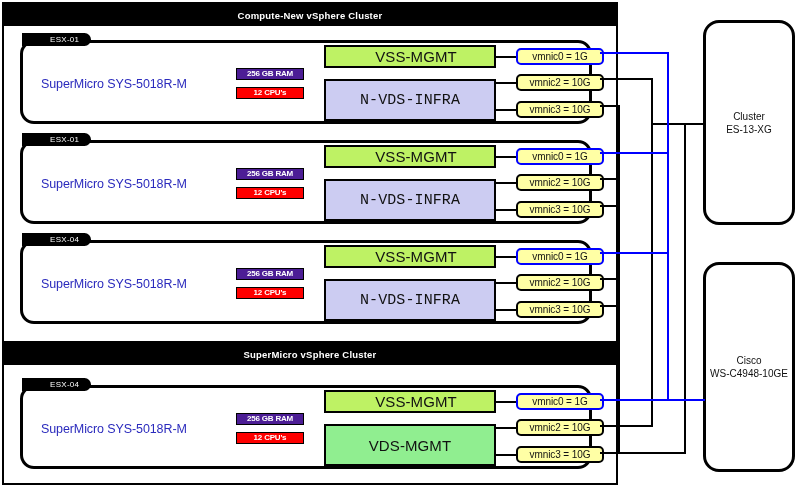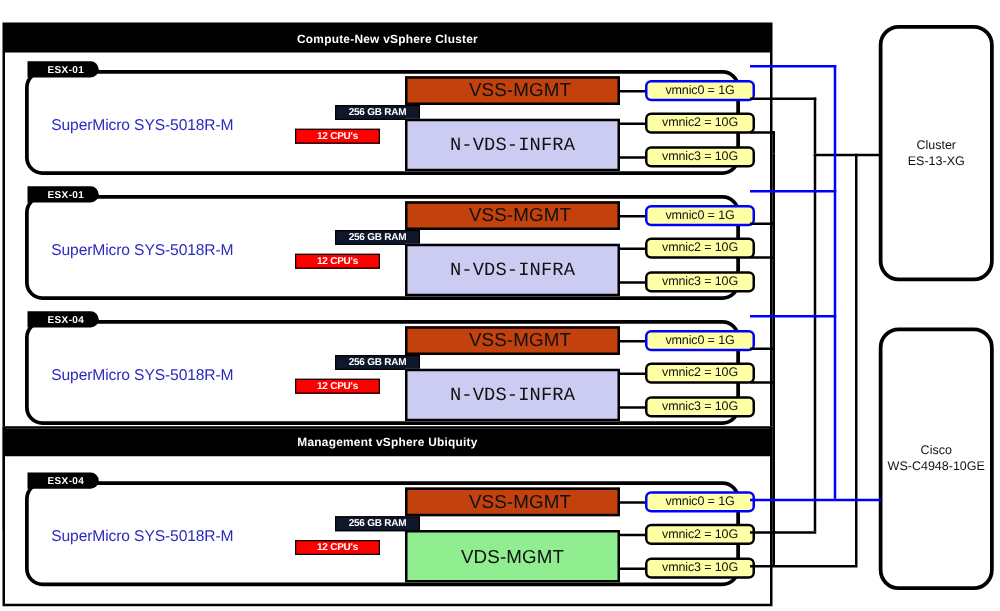--- a/index.html
+++ b/index.html
@@ -8,37 +8,37 @@
   #stage{position:relative;width:800px;height:489px;overflow:hidden;background:#fff;}
 
   
   .cluster{position:absolute;background:#ffffff;border:2px solid #000;box-sizing:border-box;}
   .cluster-header{position:absolute;left:0;top:0;right:0;height:22px;background:#000;
                   color:#fff;font-size:9.5px;font-weight:bold;display:flex;
                   align-items:center;justify-content:center;letter-spacing:.2px;}
 
   
   .host{position:absolute;border:3px solid #000;border-radius:14px;background:#fff;box-sizing:border-box;}
-  .host-tag{position:absolute;background:#000;color:#fff;font-size:8px;font-weight:bold;
-            padding:2px 12px 2px 16px;border-radius:0 7px 7px 0;left:-1px;top:-10px;
+  .host-tag{position:absolute;background:#000;color:#fff;font-size:8px;font-weight:normal;
+            padding:2px 12px 2px 28px;border-radius:0 7px 7px 0;left:-1px;top:-10px;
             letter-spacing:.3px;white-space:nowrap;z-index:4;}
   .host-model{position:absolute;color:#2b2bbd;font-size:12.5px;white-space:nowrap;
               letter-spacing:-.1px;}
 
   
   .badge{position:absolute;color:#fff;font-size:8px;font-weight:bold;text-align:center;
          line-height:10px;height:10px;width:66px;border:1px solid #000;box-sizing:content-box;
          letter-spacing:-.2px;}
-  .badge.ram{background:#0f172a;margin-left:32px;}
+  .badge.ram{background:#4c1d95;}
   .badge.cpu{background:#fe0000;}
 
   
   .sw{position:absolute;border:2px solid #000;box-sizing:border-box;display:flex;
       align-items:center;justify-content:center;font-size:15px;color:#111;letter-spacing:.1px;}
-  .sw.vss{background:#c2410c;padding-left:12px;}
+  .sw.vss{background:#bef264;padding-left:12px;}
   .sw.nvds{background:#ccccf2;font-family:Liberation Mono, monospace;}
   .sw.vds{background:#90ee90;}
 
   
   .vmnic{position:absolute;background:#ffffa5;border:2px solid #000;border-radius:5px;
          box-sizing:border-box;display:flex;align-items:center;justify-content:center;
          font-size:10px;color:#111;white-space:nowrap;letter-spacing:-.1px;}
   .vmnic.hl{border-color:#0000ff;}
 
   
@@ -50,21 +50,21 @@
   .wire{position:absolute;background:#000;}
   .wire.blue{background:#0000ff;}
   .wh{height:2px;}
   .wv{width:2px;}
 </style>
 </head>
 <body>
 
 <div id="stage">
 
-  <div class="cluster" style="left:2px;top:18px;width:616px;height:406px;">
+  <div class="cluster" style="left:2px;top:2px;width:616px;height:406px;">
     <div class="cluster-header">Compute-New vSphere Cluster</div>
 
     <div class="host" style="left:16px;top:36px;width:572px;height:84px;">
       <div class="host-tag">ESX-01</div>
       <div class="host-model" style="left:18px;top:34px;">SuperMicro SYS-5018R-M</div>
       <div class="badge ram" style="left:213px;top:25px;">256 GB RAM</div>
       <div class="badge cpu" style="left:213px;top:44px;">12 CPU's</div>
     </div>
 
     <div class="sw vss" style="left:320px;top:41px;width:172px;height:23px;">VSS-MGMT</div>
@@ -103,21 +103,21 @@
     <div class="sw nvds" style="left:320px;top:275px;width:172px;height:42px;">N-VDS-INFRA</div>
     <div class="vmnic hl" style="left:512px;top:244px;width:88px;height:17px;">vmnic0 = 1G</div>
     <div class="vmnic" style="left:512px;top:270px;width:88px;height:17px;">vmnic2 = 10G</div>
     <div class="vmnic" style="left:512px;top:297px;width:88px;height:17px;">vmnic3 = 10G</div>
     <div class="wire wh" style="left:492px;top:252px;width:20px;"></div>
     <div class="wire wh" style="left:492px;top:278px;width:20px;"></div>
     <div class="wire wh" style="left:492px;top:305px;width:20px;"></div>
   </div>
 
   <div class="cluster" style="left:2px;top:341px;width:616px;height:144px;">
-    <div class="cluster-header">Management vSphere Ubiquity</div>
+    <div class="cluster-header">SuperMicro vSphere Cluster</div>
 
     <div class="host" style="left:16px;top:42px;width:572px;height:84px;">
       <div class="host-tag">ESX-04</div>
       <div class="host-model" style="left:18px;top:34px;">SuperMicro SYS-5018R-M</div>
       <div class="badge ram" style="left:213px;top:25px;">256 GB RAM</div>
       <div class="badge cpu" style="left:213px;top:44px;">12 CPU's</div>
     </div>
     <div class="sw vss" style="left:320px;top:47px;width:172px;height:23px;">VSS-MGMT</div>
     <div class="sw vds" style="left:320px;top:81px;width:172px;height:42px;">VDS-MGMT</div>
     <div class="vmnic hl" style="left:512px;top:50px;width:88px;height:17px;">vmnic0 = 1G</div>

